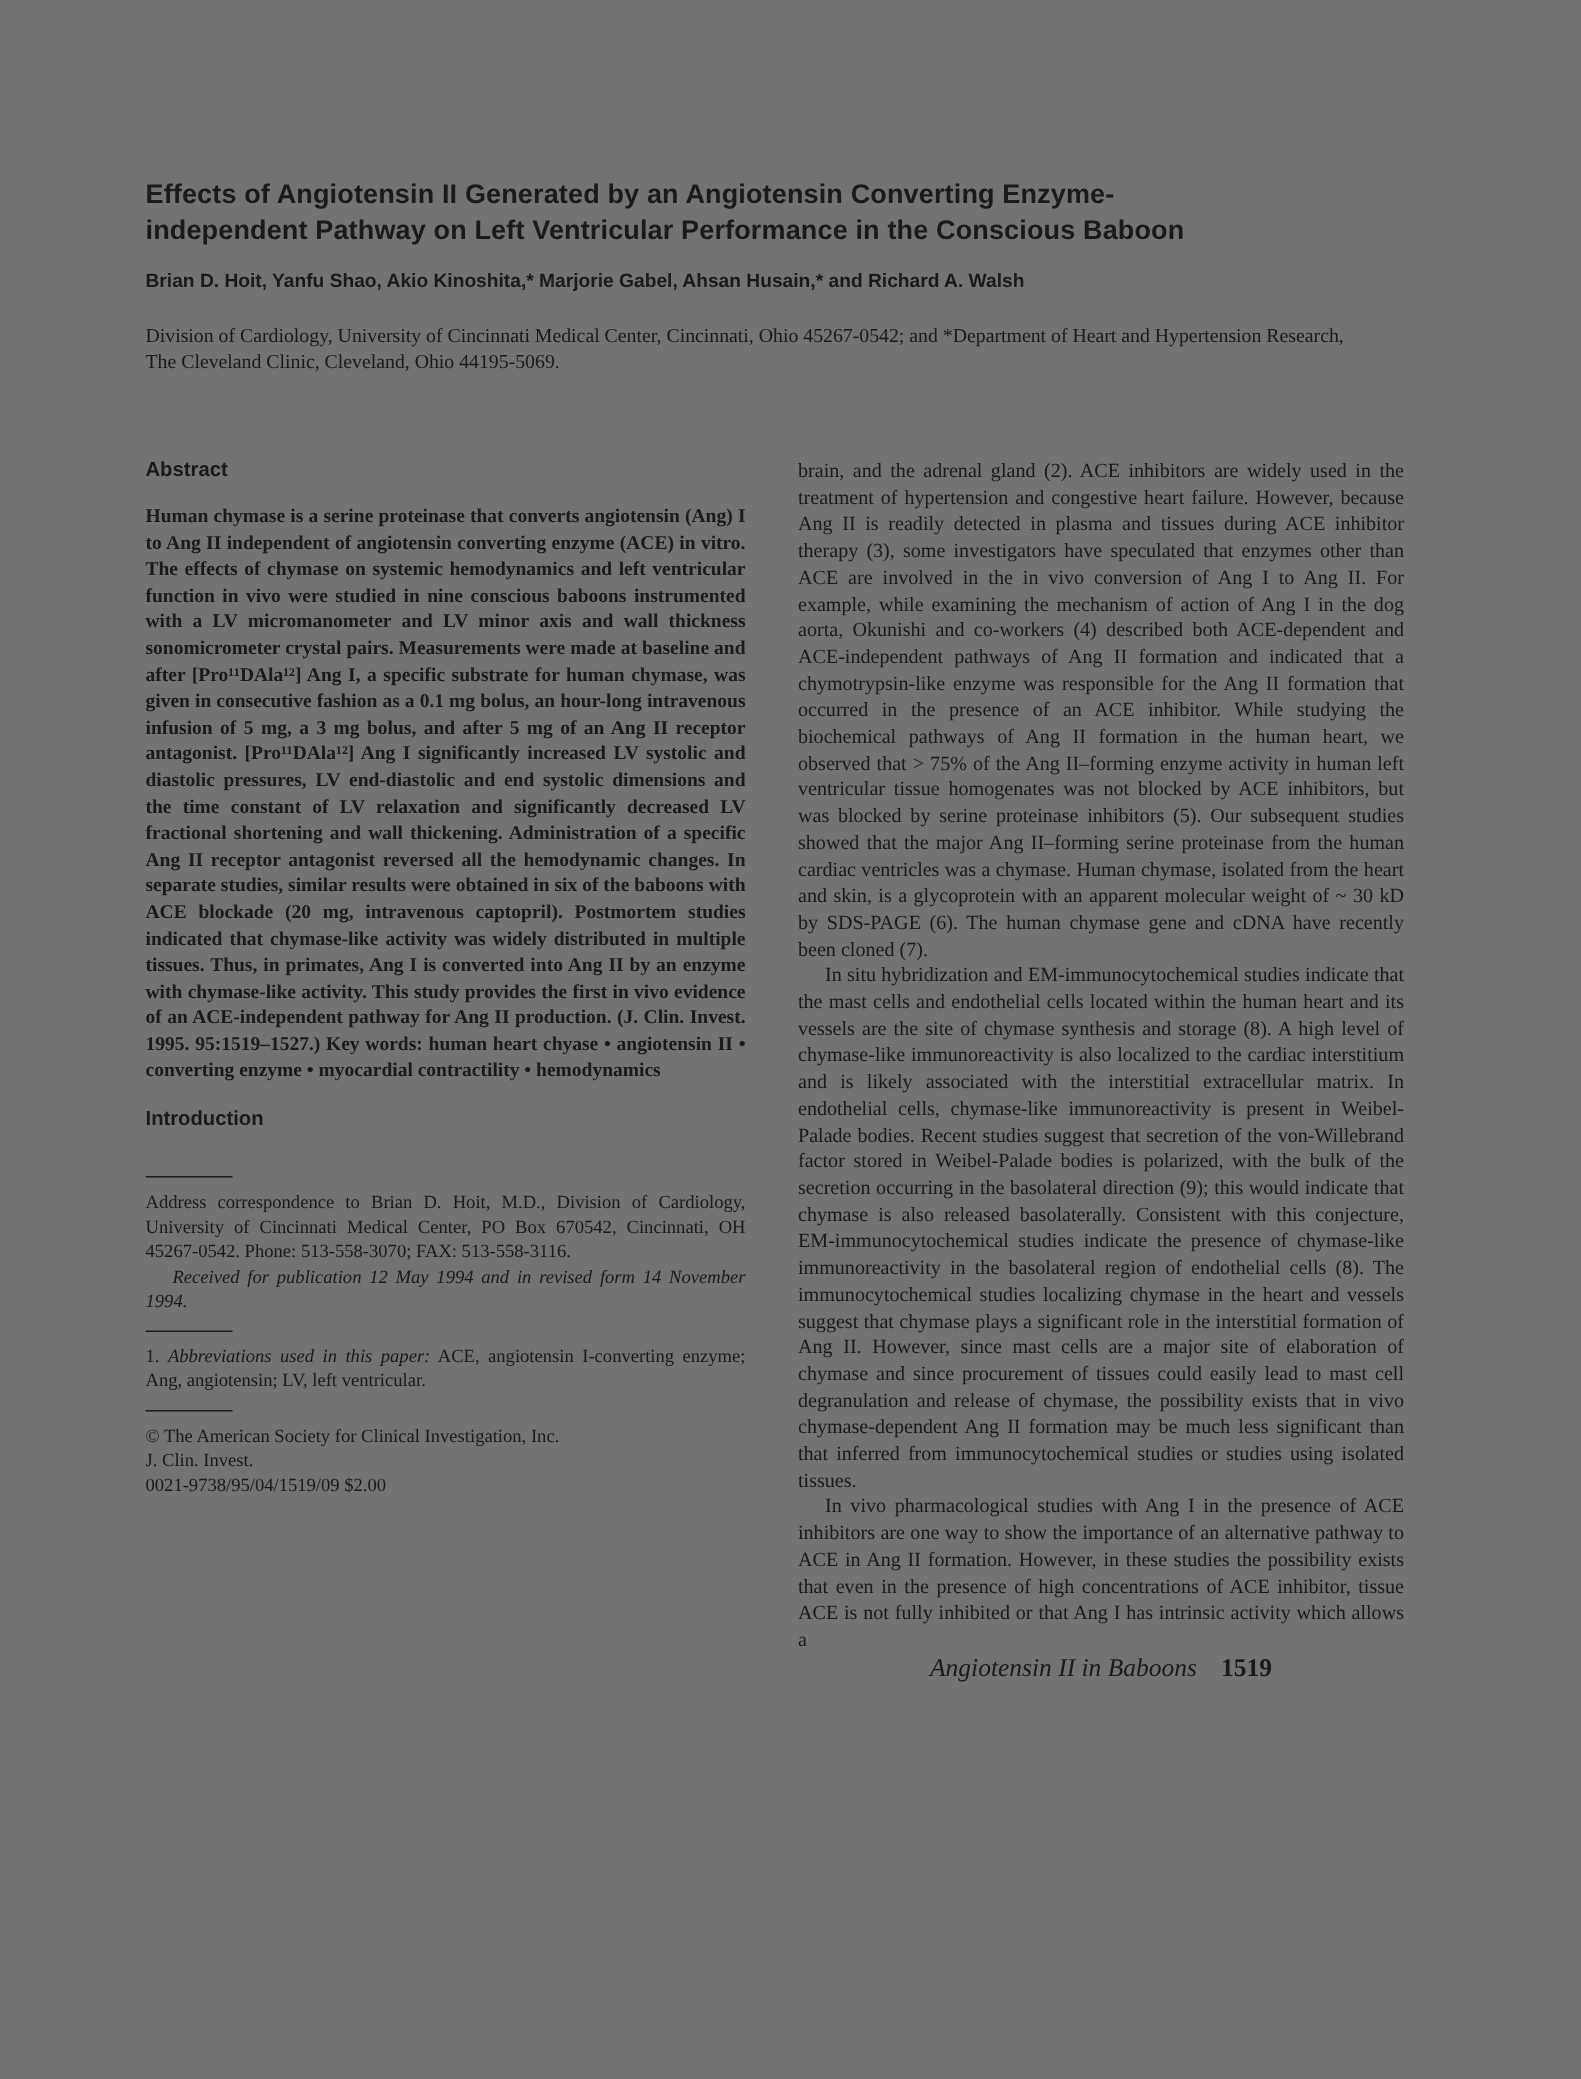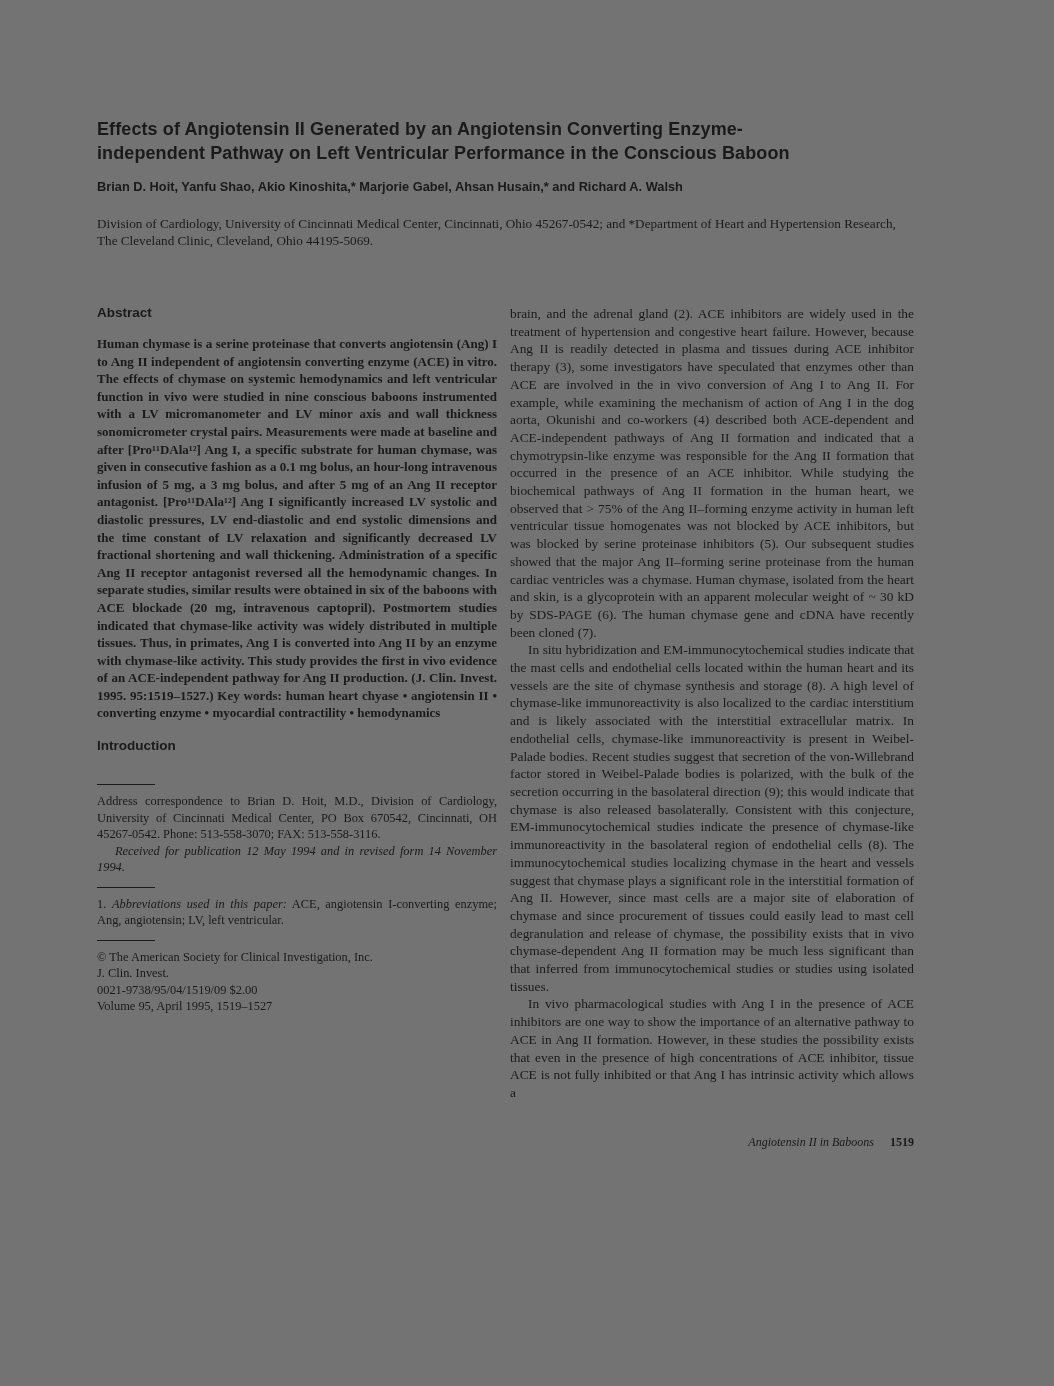--- a/index.html
+++ b/index.html
@@ -31,21 +31,21 @@
     margin-top: 14px;
   }
   .affiliation {
     font-size: 13.2px;
     line-height: 17px;
     margin-top: 21px;
     max-width: 800px;
   }
   .columns {
     display: flex;
-    gap: 13px;
+    gap: 35px;
     margin-top: 56px;
   }
   .col-left { width: 400px; flex: 0 0 400px; }
   .col-right { width: 404px; flex: 0 0 404px; display: flex; flex-direction: column; }
   .section-heading {
     font-family: "Liberation Sans", sans-serif;
     font-weight: bold;
     font-size: 13.5px;
     margin-bottom: 15px;
   }
@@ -76,23 +76,22 @@
   .rule {
     width: 58px;
     border-top: 1.2px solid #1a1a1a;
     margin: 5px 0 8px 0;
   }
   .rule.mid { margin-top: 11px; }
   .italic { font-style: italic; }
   .journal-block { margin-top: 1px; }
   .journal-block p { line-height: 16.5px; }
   .page-footer {
-    margin-top: 33px;
-    text-align: right;
-    font-size: 12px;
+    text-align: center;
+    font-size: 17px;
   }
   .page-footer .running { font-style: italic; }
   .page-footer .pageno { font-weight: bold; margin-left: 16px; }
 </style>
 </head>
 <body>
 
 <div class="page">
 
   <header>
@@ -115,21 +114,20 @@
         <p class="footnote italic indent">Received for publication 12 May 1994 and in revised form 14 November 1994.</p>
 
         <div class="rule mid"></div>
         <p class="footnote"><span>1.</span> <span class="italic">Abbreviations used in this paper:</span> <span>ACE, angiotensin I-converting enzyme; Ang, angiotensin; LV, left ventricular.</span></p>
 
         <div class="rule mid"></div>
         <div class="journal-block">
           <p>© The American Society for Clinical Investigation, Inc.</p>
           <p>J. Clin. Invest.</p>
           <p>0021-9738/95/04/1519/09  $2.00</p>
-          <p>Volume 95, April 1995, 1519–1527</p>
         </div>
       </div>
     </div>
 
     <div class="col-right">
       <p class="body-text">brain, and the adrenal gland (2). ACE inhibitors are widely used in the treatment of hypertension and congestive heart failure. However, because Ang II is readily detected in plasma and tissues during ACE inhibitor therapy (3), some investigators have speculated that enzymes other than ACE are involved in the in vivo conversion of Ang I to Ang II. For example, while examining the mechanism of action of Ang I in the dog aorta, Okunishi and co-workers (4) described both ACE-dependent and ACE-independent pathways of Ang II formation and indicated that a chymotrypsin-like enzyme was responsible for the Ang II formation that occurred in the presence of an ACE inhibitor. While studying the biochemical pathways of Ang II formation in the human heart, we observed that &gt; 75% of the Ang II–forming enzyme activity in human left ventricular tissue homogenates was not blocked by ACE inhibitors, but was blocked by serine proteinase inhibitors (5). Our subsequent studies showed that the major Ang II–forming serine proteinase from the human cardiac ventricles was a chymase. Human chymase, isolated from the heart and skin, is a glycoprotein with an apparent molecular weight of ~ 30 kD by SDS-PAGE (6). The human chymase gene and cDNA have recently been cloned (7).</p>
       <p class="body-text indent">In situ hybridization and EM-immunocytochemical studies indicate that the mast cells and endothelial cells located within the human heart and its vessels are the site of chymase synthesis and storage (8). A high level of chymase-like immunoreactivity is also localized to the cardiac interstitium and is likely associated with the interstitial extracellular matrix. In endothelial cells, chymase-like immunoreactivity is present in Weibel-Palade bodies. Recent studies suggest that secretion of the von-Willebrand factor stored in Weibel-Palade bodies is polarized, with the bulk of the secretion occurring in the basolateral direction (9); this would indicate that chymase is also released basolaterally. Consistent with this conjecture, EM-immunocytochemical studies indicate the presence of chymase-like immunoreactivity in the basolateral region of endothelial cells (8). The immunocytochemical studies localizing chymase in the heart and vessels suggest that chymase plays a significant role in the interstitial formation of Ang II. However, since mast cells are a major site of elaboration of chymase and since procurement of tissues could easily lead to mast cell degranulation and release of chymase, the possibility exists that in vivo chymase-dependent Ang II formation may be much less significant than that inferred from immunocytochemical studies or studies using isolated tissues.</p>
       <p class="body-text indent">In vivo pharmacological studies with Ang I in the presence of ACE inhibitors are one way to show the importance of an alternative pathway to ACE in Ang II formation. However, in these studies the possibility exists that even in the presence of high concentrations of ACE inhibitor, tissue ACE is not fully inhibited or that Ang I has intrinsic activity which allows a</p>
 
       <div class="page-footer">

